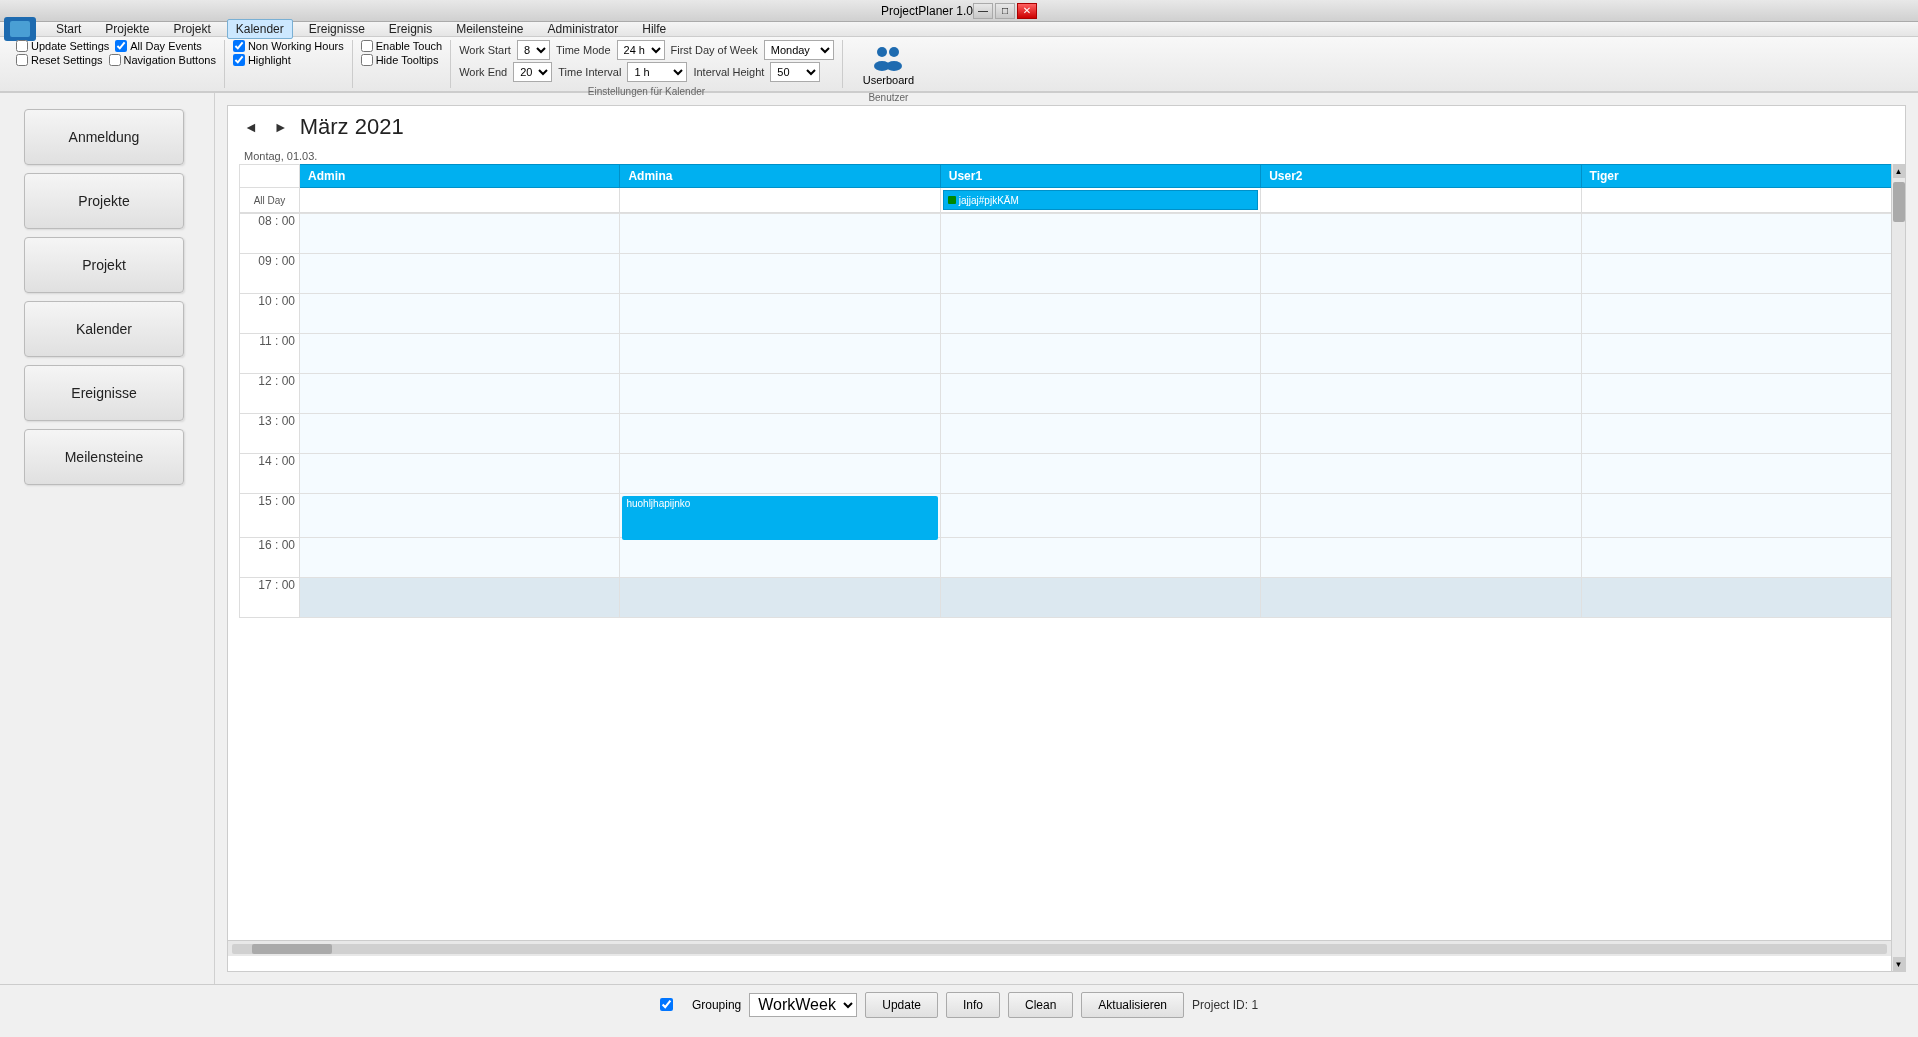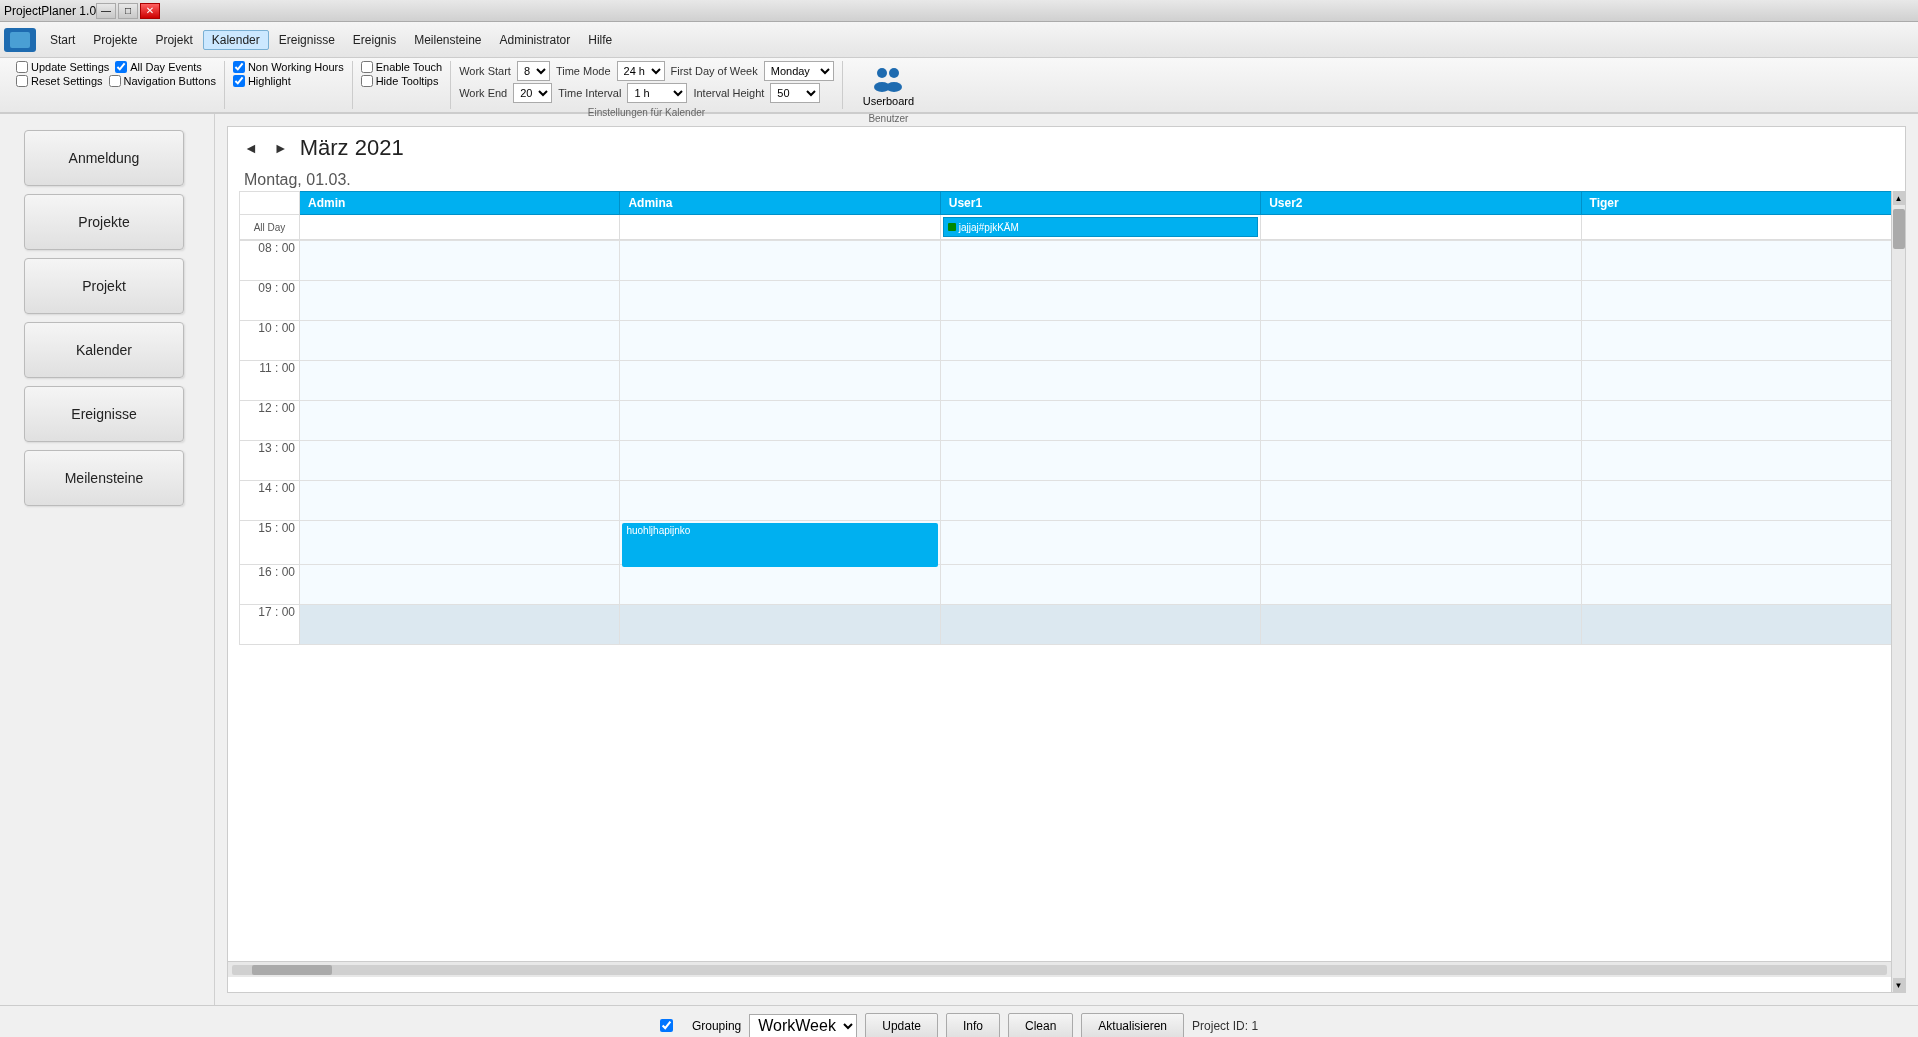--- a/index.html
+++ b/index.html
@@ -4,43 +4,43 @@
   <style>
     * { box-sizing: border-box; margin: 0; padding: 0; }
     body { font-family: 'Segoe UI', Arial, sans-serif; font-size: 12px; background: #f0f0f0; overflow: hidden; }
 
     
     #titlebar {
       background: linear-gradient(to bottom, #e8e8e8, #d0d0d0);
       height: 22px;
       display: flex;
       align-items: center;
-      justify-content: flex-start;
+      justify-content: center;
       padding: 10px 4px;
       border-bottom: 1px solid #aaa;
     }
     #titlebar-controls { display: flex; gap: 2px; }
     .title-btn {
       width: 20px; height: 16px;
       border: 1px solid #aaa;
       background: linear-gradient(to bottom, #e8e8e8, #c8c8c8);
       cursor: pointer;
       font-size: 10px;
       display: flex; align-items: center; justify-content: center;
     }
     .title-btn.close { background: linear-gradient(to bottom, #ff6060, #cc0000); color: white; border-color: #aa0000; }
 
     
     #menubar {
       background: linear-gradient(to bottom, #f5f5f5, #e5e5e5);
-      height: 36px;
+      height: 15px;
       display: flex;
       align-items: center;
       padding: 0 4px;
-      gap: 2px;
+      gap: 8px;
       border-bottom: 1px solid #ccc;
     }
     .app-icon {
       width: 32px; height: 24px;
       background: #1e6bb0;
       border-radius: 3px;
       display: flex; align-items: center; justify-content: center;
       margin-right: 4px;
     }
     .app-icon-inner { width: 20px; height: 16px; background: #4a9fd4; border-radius: 2px; }
@@ -429,21 +429,21 @@
     <button class="sidebar-btn">Meilensteine</button>
   </div>
 
   <div id="calendar-area">
     <div id="cal-header">
       <button class="nav-arrow">◄</button>
       <button class="nav-arrow">►</button>
       <span id="cal-title">März 2021</span>
     </div>
 
-    <div id="cal-date-label" style="font-size:16px;color:#555;padding:2px 16px;">Montag, 01.03.</div>
+    <div id="cal-date-label" style="font-size:11px;color:#555;padding:2px 16px;">Montag, 01.03.</div>
 
     <div class="cal-outer">
       <div class="cal-main">
 
         <table class="cal-table" style="flex-shrink:0;">
           <colgroup>
             <col style="width:60px">
             <col style="width:calc((100% - 60px)/5)">
             <col style="width:calc((100% - 60px)/5)">
             <col style="width:calc((100% - 60px)/5)">

